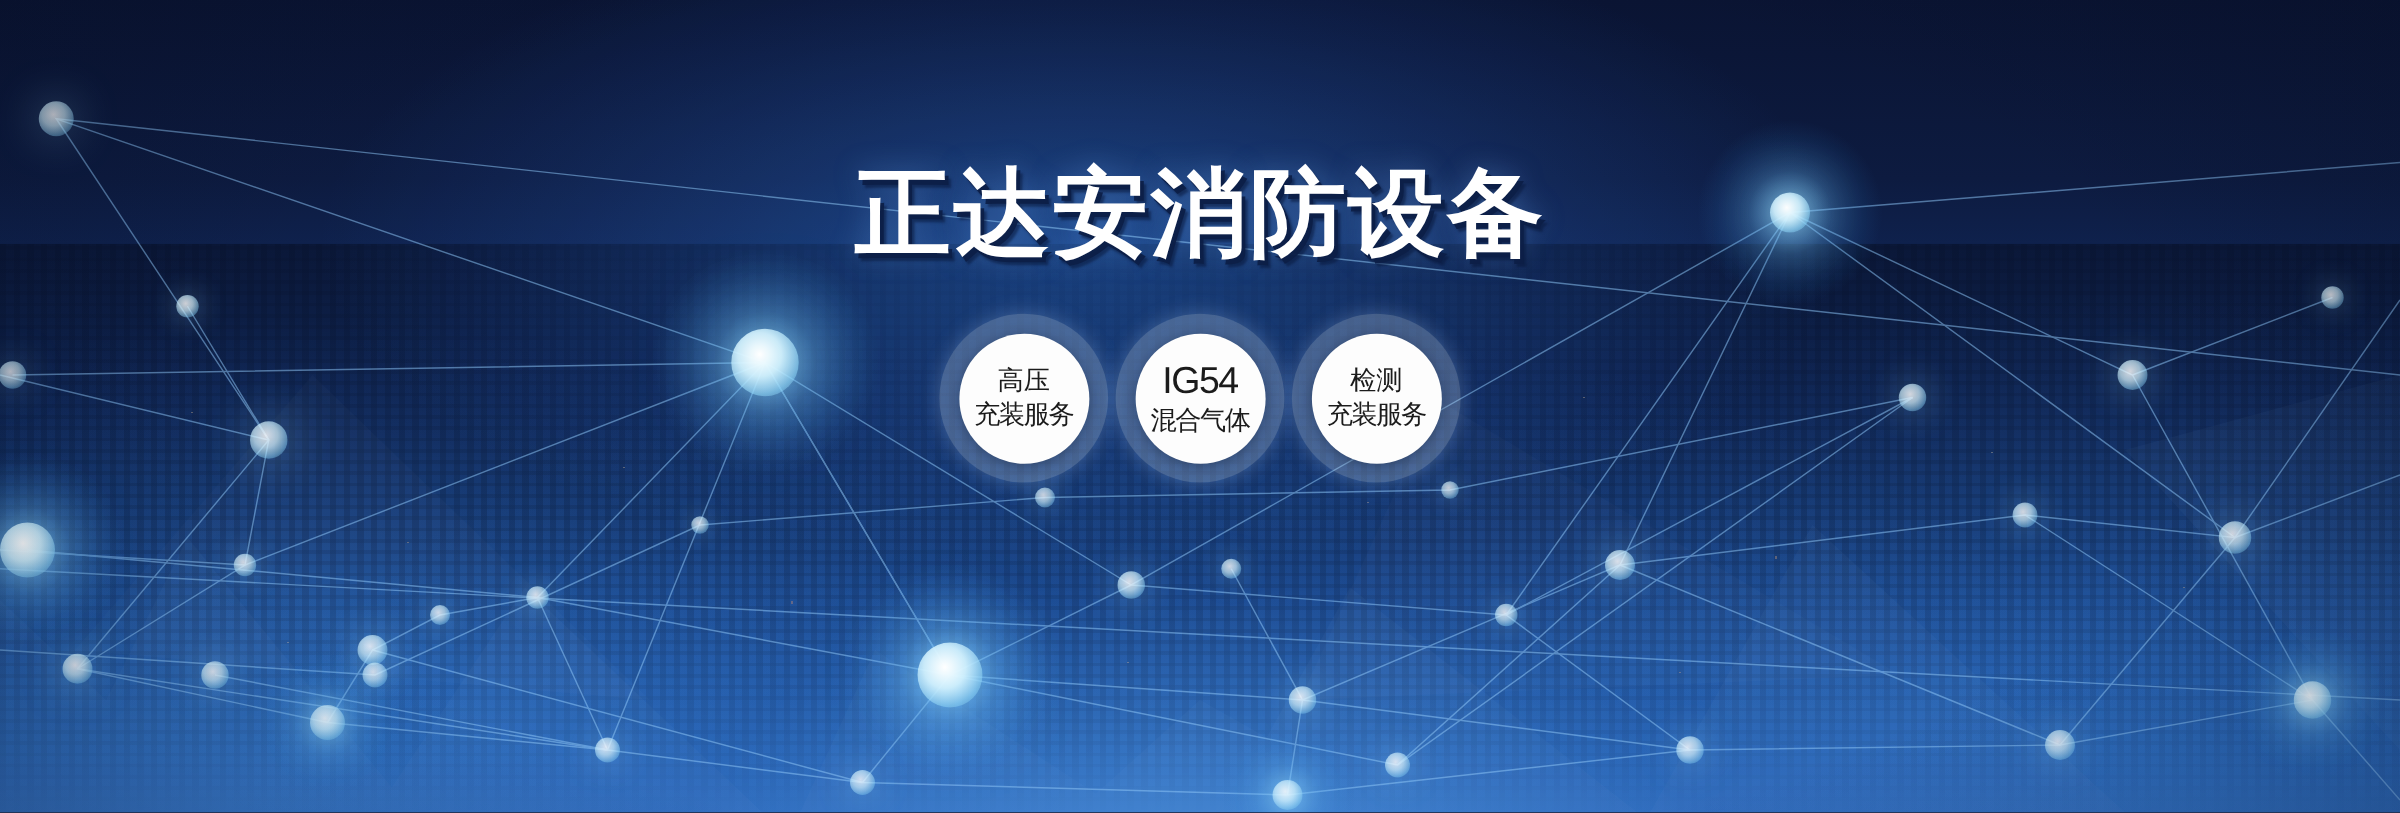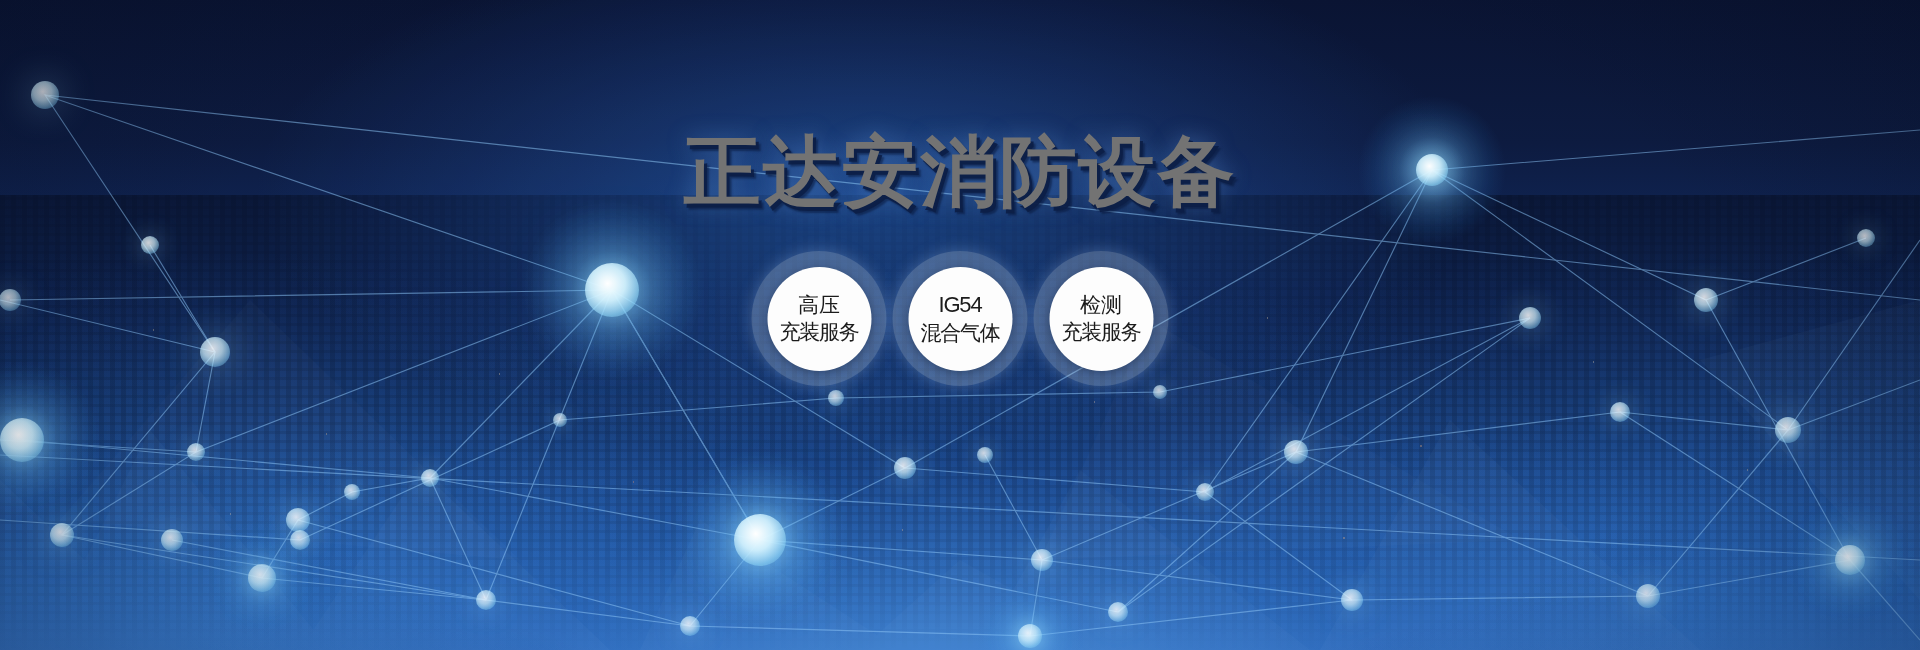--- a/index.html
+++ b/index.html
@@ -81,21 +81,21 @@
   #content{position:absolute;inset:0;}
 
   #title{
     position:absolute;
     left:0;right:0;
     top:133px;
     text-align:center;
     font-size:77px;
     line-height:1;
     font-weight:bold;
-    color:#737373;
+    color:#ffffff;
     letter-spacing:2px;
     white-space:nowrap;
     text-shadow:
        3px 4px 0 rgba(12,30,70,.92),
        5px 6px 2px rgba(8,22,56,.55),
        0 0 22px rgba(120,180,255,.35);
   }
 
   #subtitle{
     position:absolute;
@@ -145,21 +145,21 @@
     box-shadow:0 2px 10px rgba(4,14,40,.35);
   }
   .badge-line{
     font-size:21px;
     line-height:1.04;
     color:#1b1b1b;
     white-space:nowrap;
     font-weight:400;
   }
   .badge-line.is-latin{
-    font-size:22px;
+    font-size:30px;
     letter-spacing:.5px;
     text-align:right;
   }
   .badge-line.tight{letter-spacing:-1.2px;}
 </style>
 </head>
 <body>
 
 <div id="banner">
 

